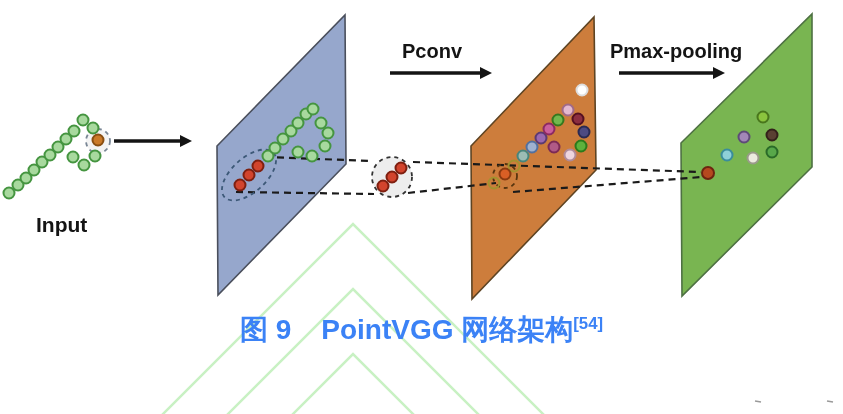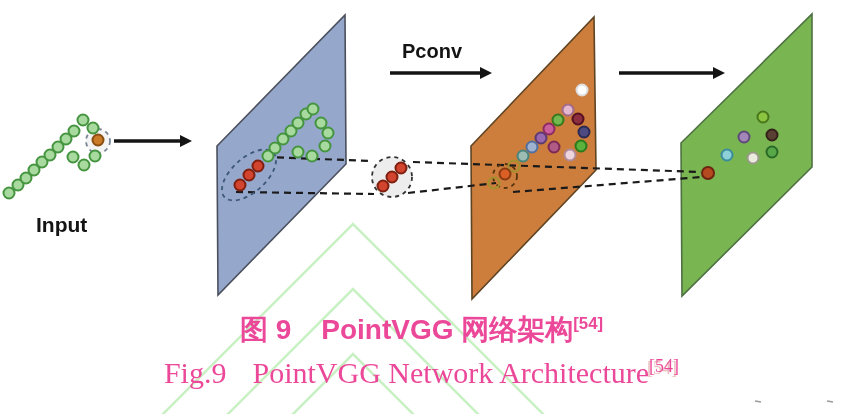--- a/index.html
+++ b/index.html
@@ -5,21 +5,21 @@
   html,body{margin:0;padding:0;background:#ffffff;}
   body{width:843px;height:414px;position:relative;overflow:hidden;
        font-family:"Liberation Sans",sans-serif;}
   .stage{position:absolute;inset:0;}
   svg{position:absolute;left:0;top:0;}
   .lbl{position:absolute;font-family:"Liberation Sans",sans-serif;
        font-weight:bold;color:#141414;white-space:nowrap;}
   .lbl.input{left:36px;top:213px;font-size:21px;}
   .lbl.pconv{left:402px;top:40px;font-size:20px;text-align:right;}
   .lbl.pmax{left:610px;top:40px;font-size:20px;}
-  .cap{position:absolute;left:0;width:843px;text-align:center;color:#ec4899;
+  .cap{position:absolute;left:0;width:843px;text-align:center;color:#3b82f6;
        white-space:nowrap;}
   .cap.zh{top:311px;font-family:"Liberation Sans",sans-serif;
           font-weight:bold;font-size:28px;}
   .cap.zh .pre{margin-right:30px;}
   .cap.en{top:356px;font-family:"Liberation Serif",serif;font-size:30px;}
   .cap.en .pre{margin-right:26px;}
   .cap sup{font-size:60%;line-height:0;}
   .cap.en sup{text-shadow:-2px 2px 0 rgba(195,60,60,0.35);}
 </style>
 </head>
@@ -102,21 +102,19 @@
       <line x1="114" y1="141" x2="180" y2="141" stroke="#141414" stroke-width="3.5"></line>
       <polygon points="192,141 180,135 180,147" fill="#141414"></polygon>
       <line x1="390" y1="73" x2="480" y2="73" stroke="#141414" stroke-width="3.5"></line>
       <polygon points="492,73 480,67 480,79" fill="#141414"></polygon>
       <line x1="619" y1="73" x2="713" y2="73" stroke="#141414" stroke-width="3.5"></line>
       <polygon points="725,73 713,67 713,79" fill="#141414"></polygon>
     </svg>
 
   <div class="lbl input">Input</div>
   <div class="lbl pconv">Pconv</div>
+  <div class="lbl pmax">Pmax-pooling</div>
 
   <div class="cap zh">
     <span class="pre">图 9</span><span>PointVGG 网络架构</span><sup>[54]</sup>
   </div>
 
-  <div class="cap en">
-    <span class="pre">Fig.9</span><span>PointVGG Network Architecture</span><sup>[54]</sup>
-  </div>
 </div>
 
 </body></html>

